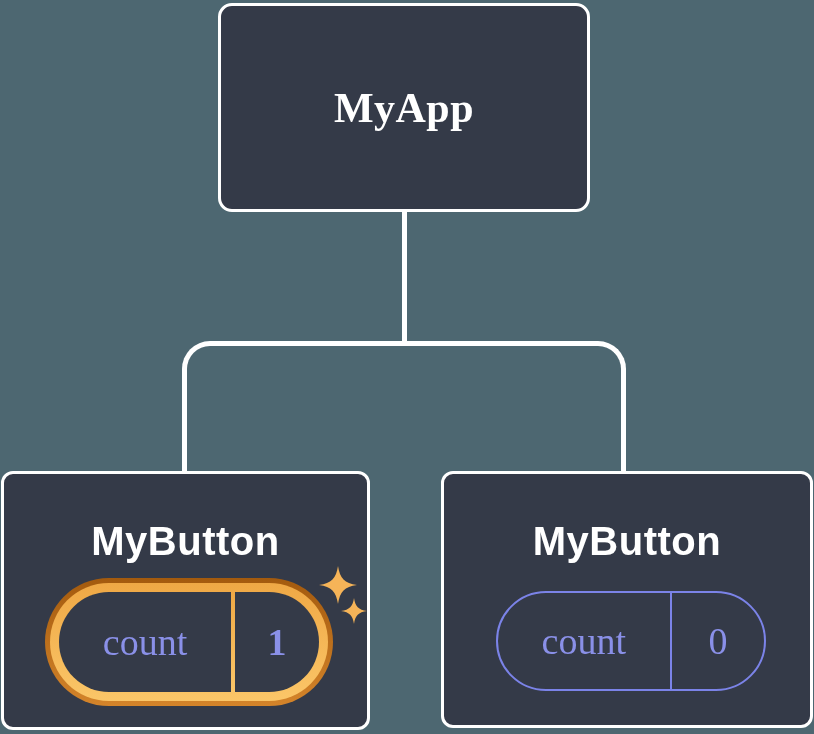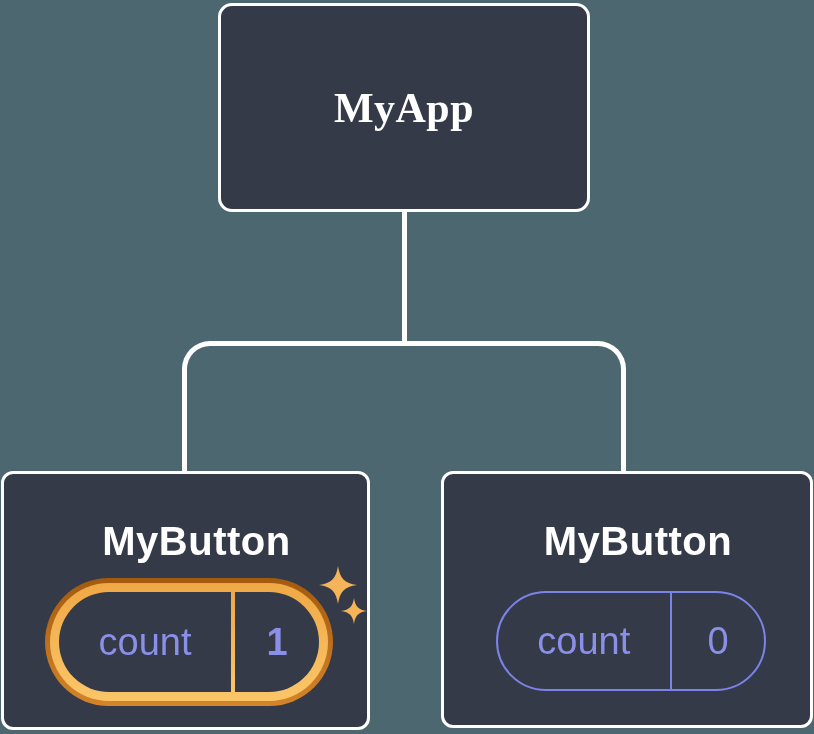--- a/index.html
+++ b/index.html
@@ -52,21 +52,20 @@
   .node-child { border-radius: 12px; }
   .node-child-left  { left: 1px;   top: 471px; width: 369px; height: 259px; }
   .node-child-right { left: 441px; top: 471px; width: 372px; height: 257px; }
   .child-label {
     position: absolute;
     left: 0; top: 47px; width: 100%;
     text-align: center;
     color: var(--label-text, #FFFFFF);
     font-size: 40px; font-weight: 600; letter-spacing: 0.5px;
     line-height: 40px;
-    padding-left: 11px;
   }
   
   .pill-highlight { position: absolute; left: 41px; top: 104px; }
   .ring-outer {
     background: linear-gradient(180deg, var(--highlight-outer-top, #A35A0E), var(--highlight-outer-bottom, #D4842A));
     border-radius: 999px;
     padding: 5px;
   }
   .ring-inner {
     background: linear-gradient(180deg, var(--highlight-inner-top, #EFA845), var(--highlight-inner-bottom, #FBC668));
@@ -107,21 +106,21 @@
   .pill-plain .divider-purple {
     width: 2.5px;
     background: var(--pill-border, #7B83E8);
   }
   .pill-plain .value-cell {
     width: 92px; display: flex; align-items: center; justify-content: center;
   }
   
   .state-key, .state-value {
     color: var(--state-text, #8A90E8);
-    font-size: 38px; font-weight: 400;
+    font-size: 38px; font-weight: 400; font-family: Liberation Serif, serif;
   }
   .state-value.bold { font-weight: 700; }
   
   .sparkle { position: absolute; }
   .sparkle-big   { left: 315px; top: 92px;  width: 38px; height: 38px; }
   .sparkle-small { left: 337px; top: 124px; width: 26px; height: 26px; }
 </style>
 </head>
 <body>
 

